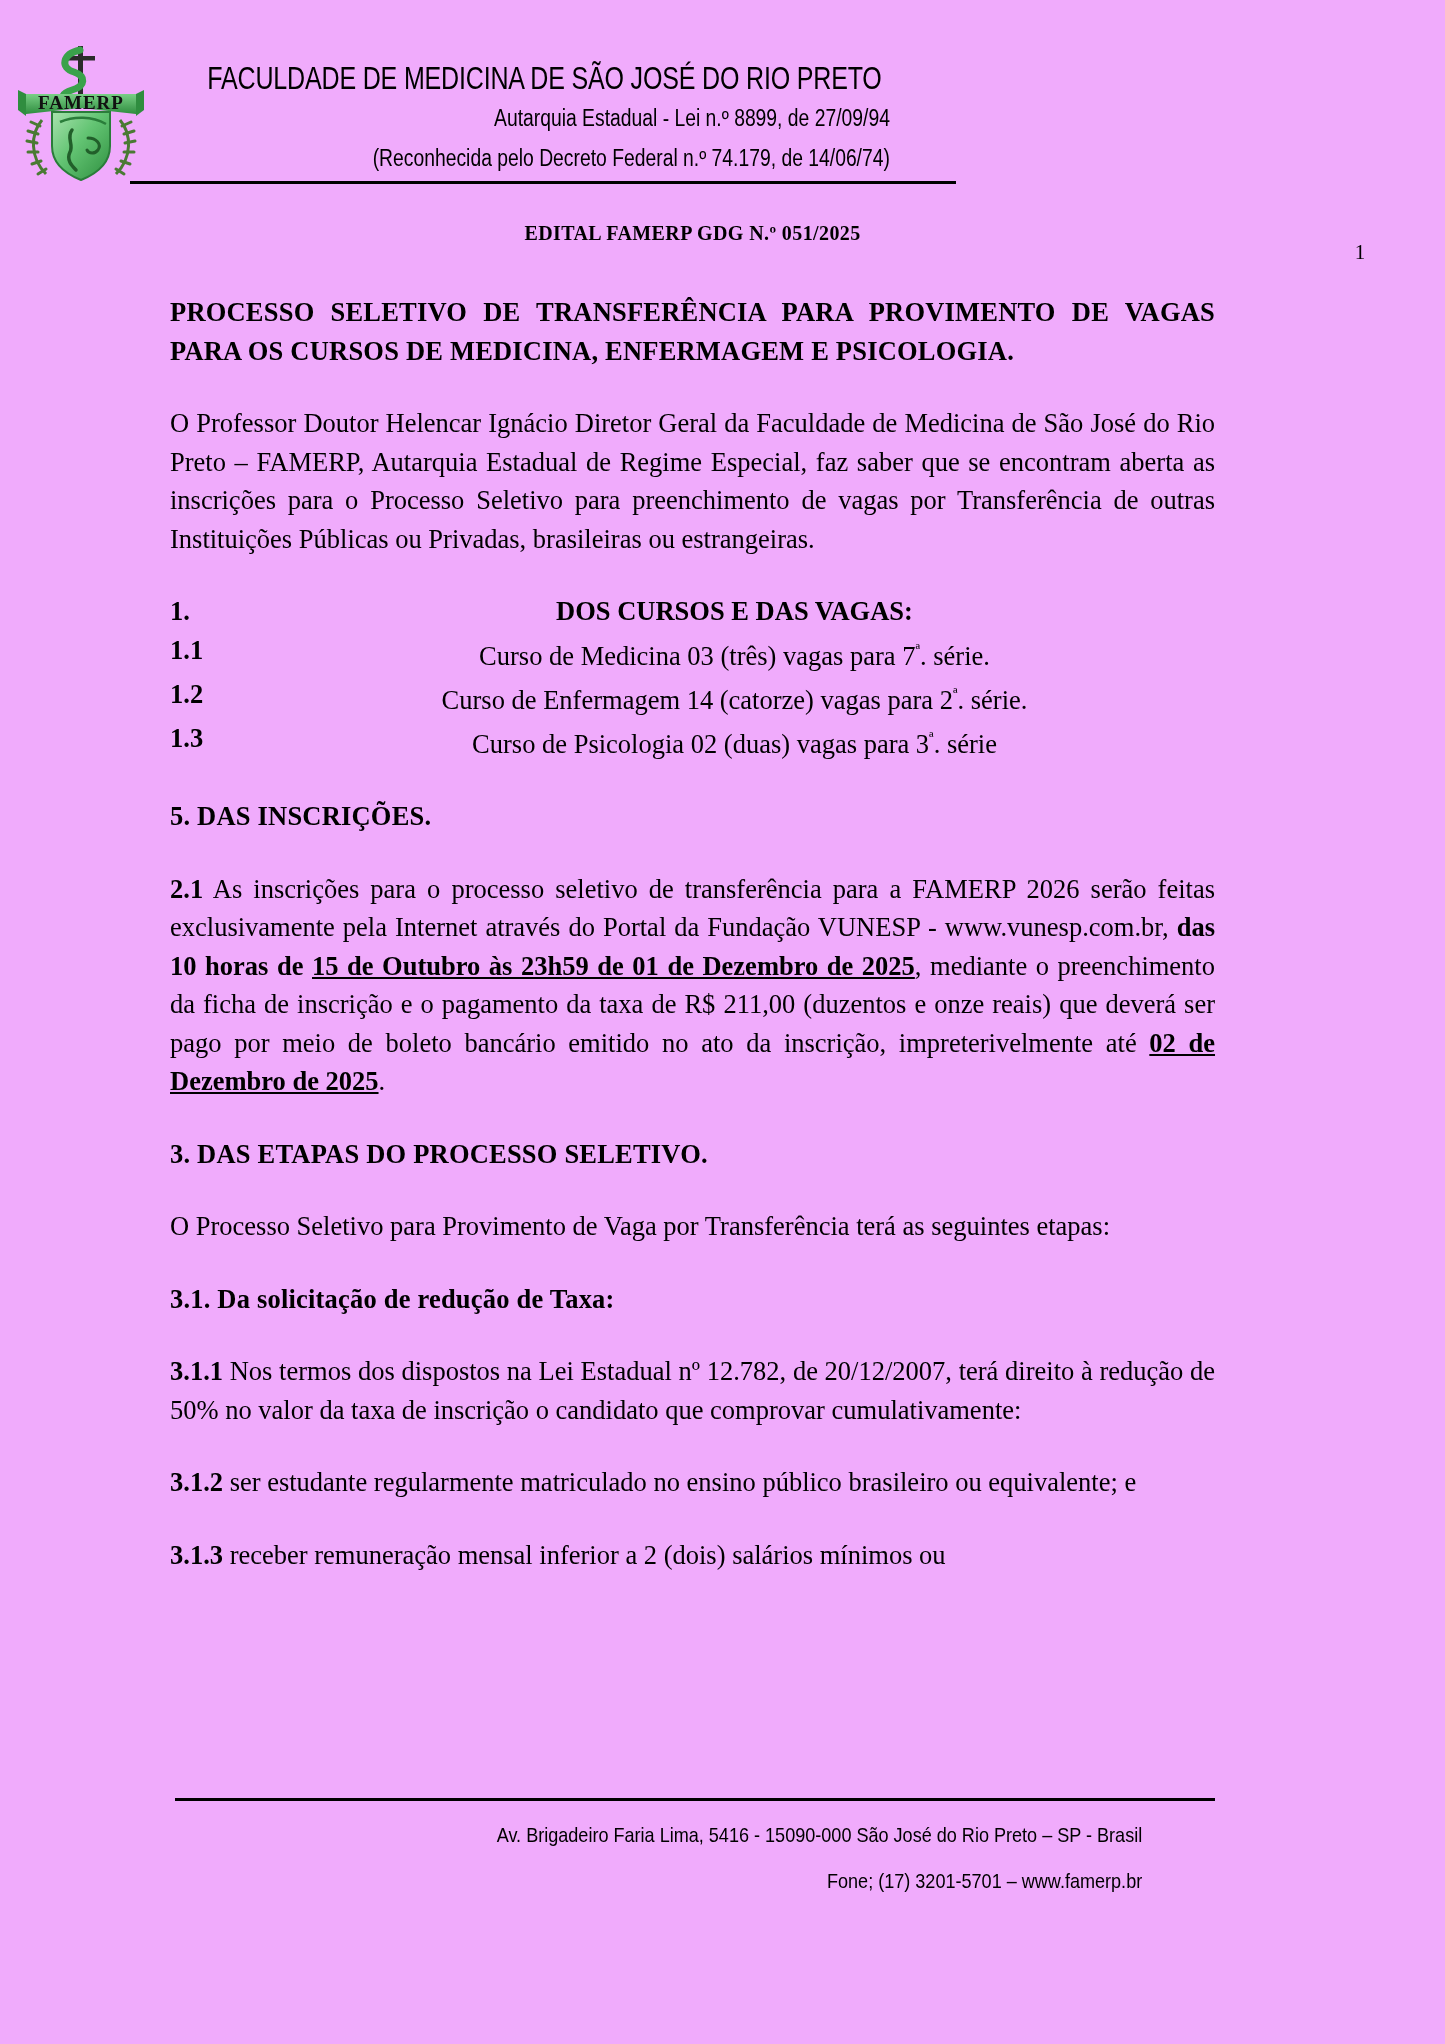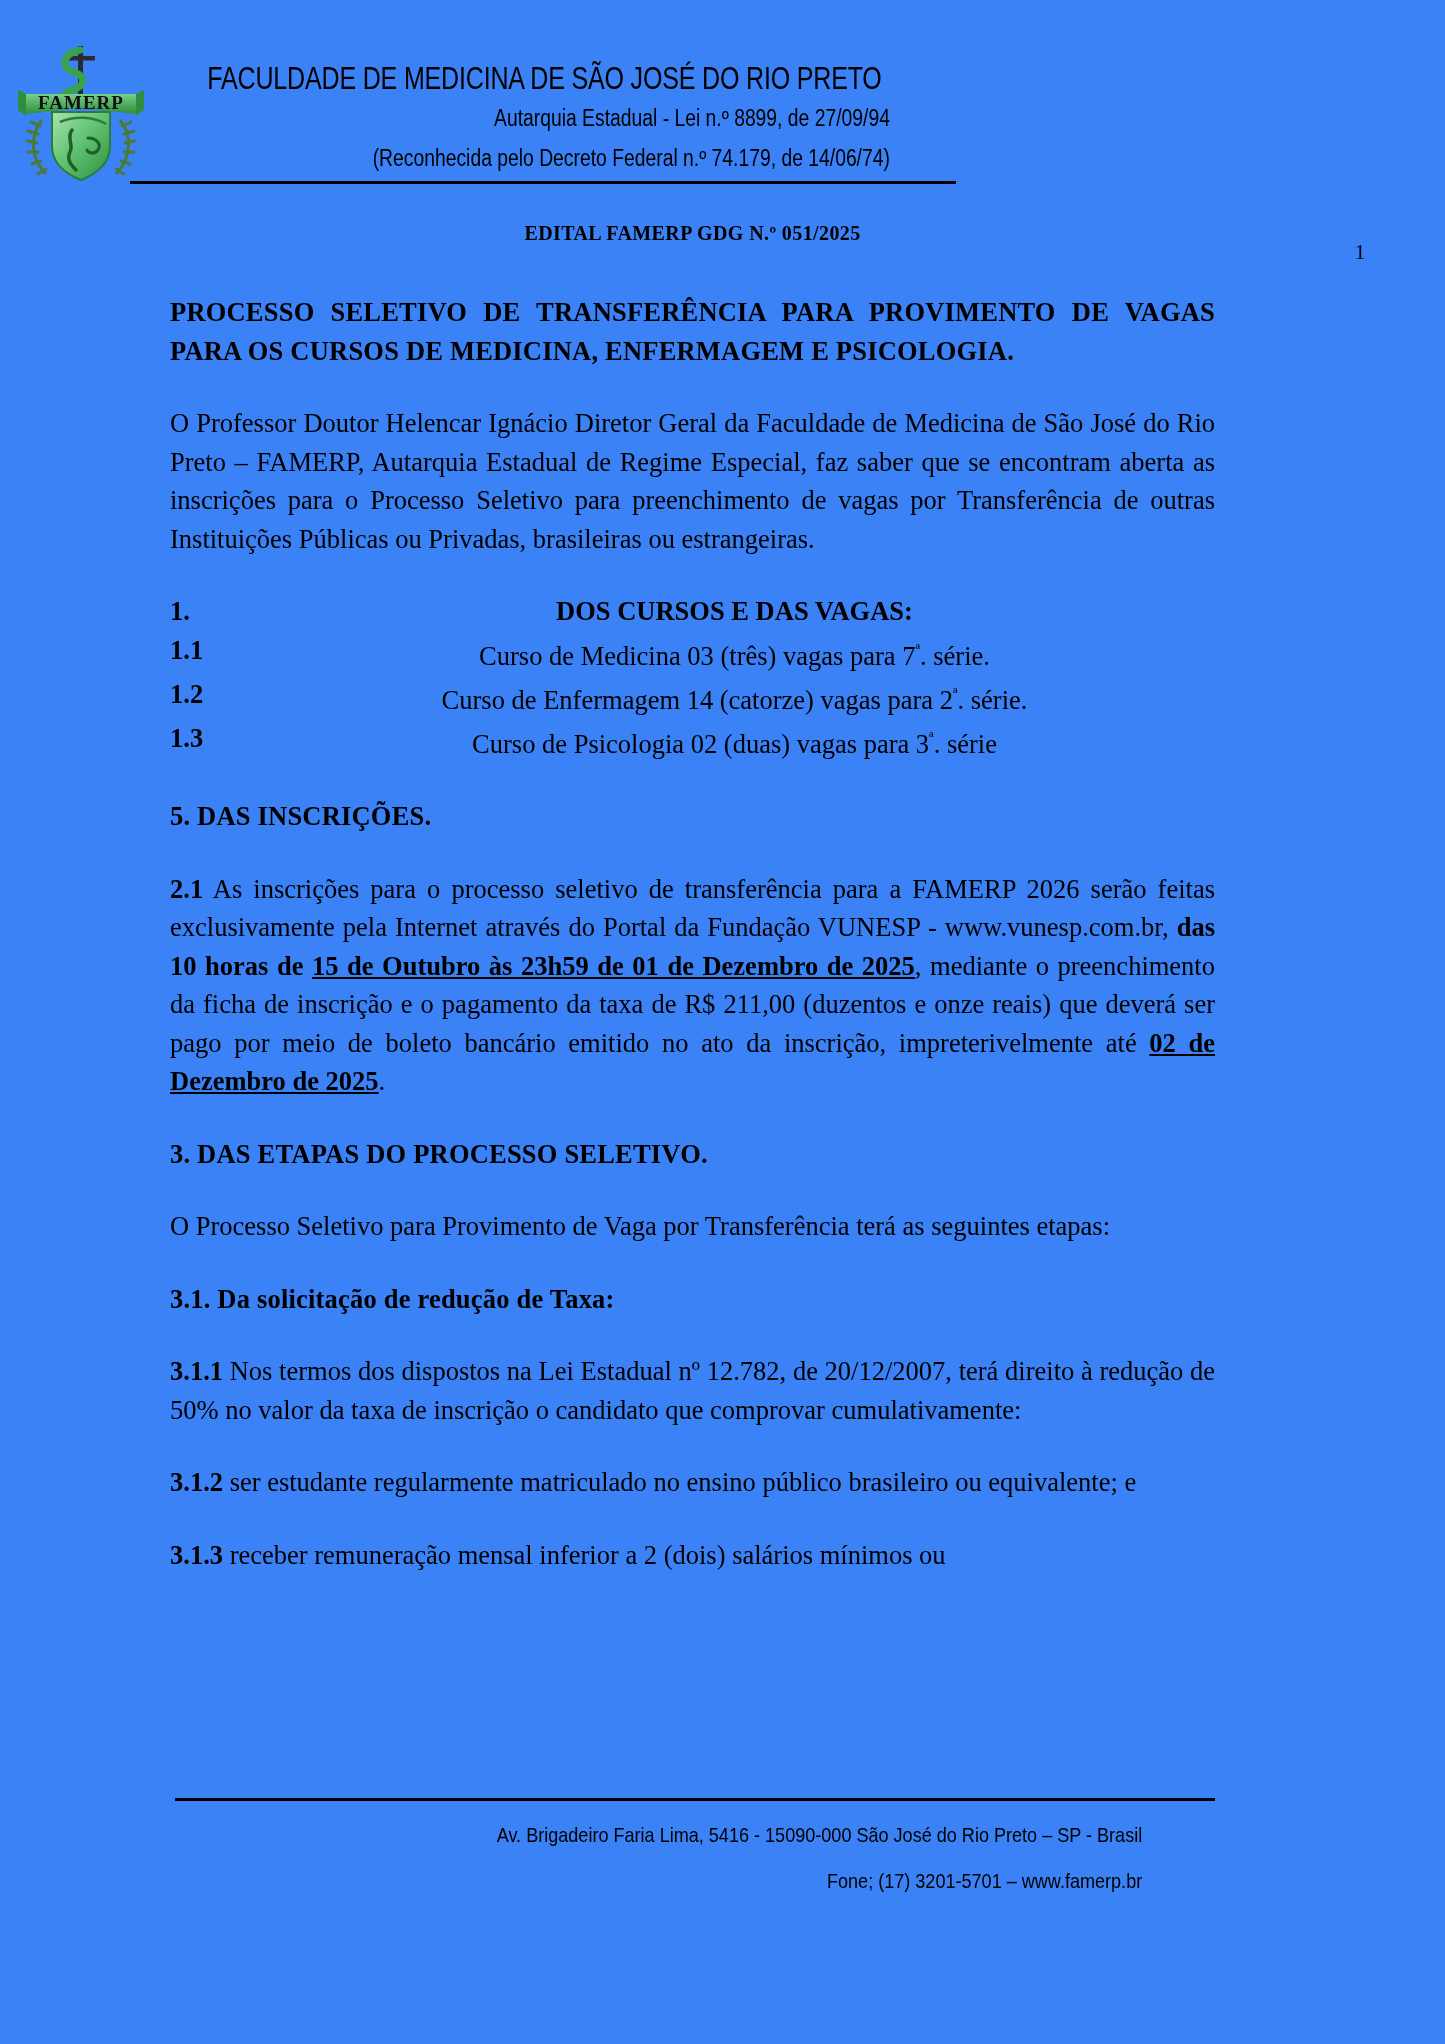--- a/index.html
+++ b/index.html
@@ -8,21 +8,21 @@
     background: #ffffff;
   }
   body {
     font-family: "Liberation Serif", "DejaVu Serif", serif;
     color: #000000;
   }
   .page {
     position: relative;
     width: 1445px;
     height: 2044px;
-    background: #3b82f6;
+    background: #f0abfc;
     overflow: hidden;
   }
 
   
   .header {
     position: absolute;
     left: 0;
     top: 0;
     width: 1445px;
     height: 200px;

